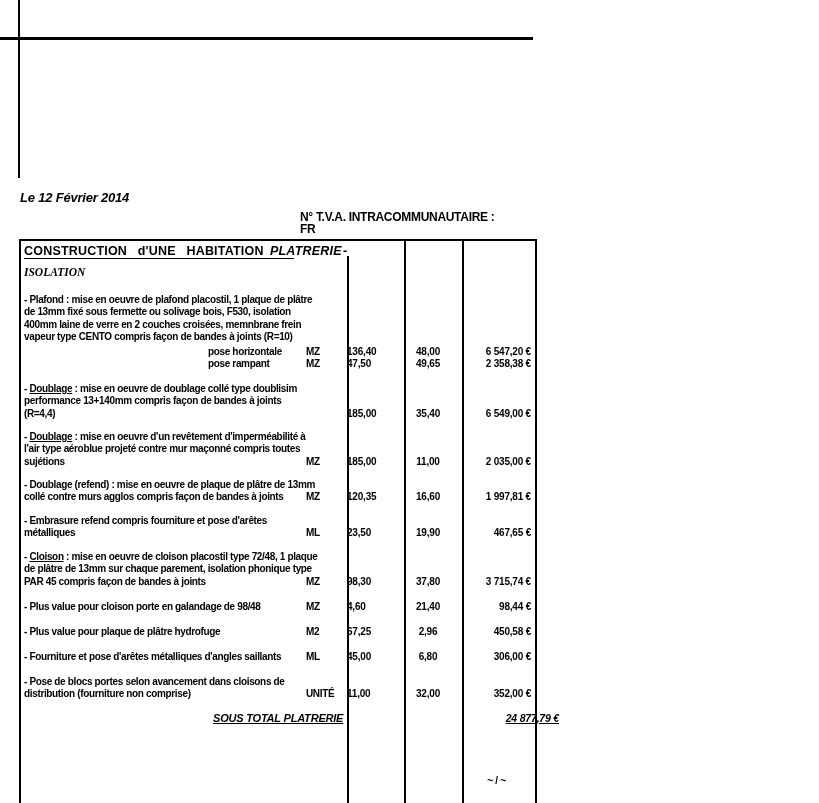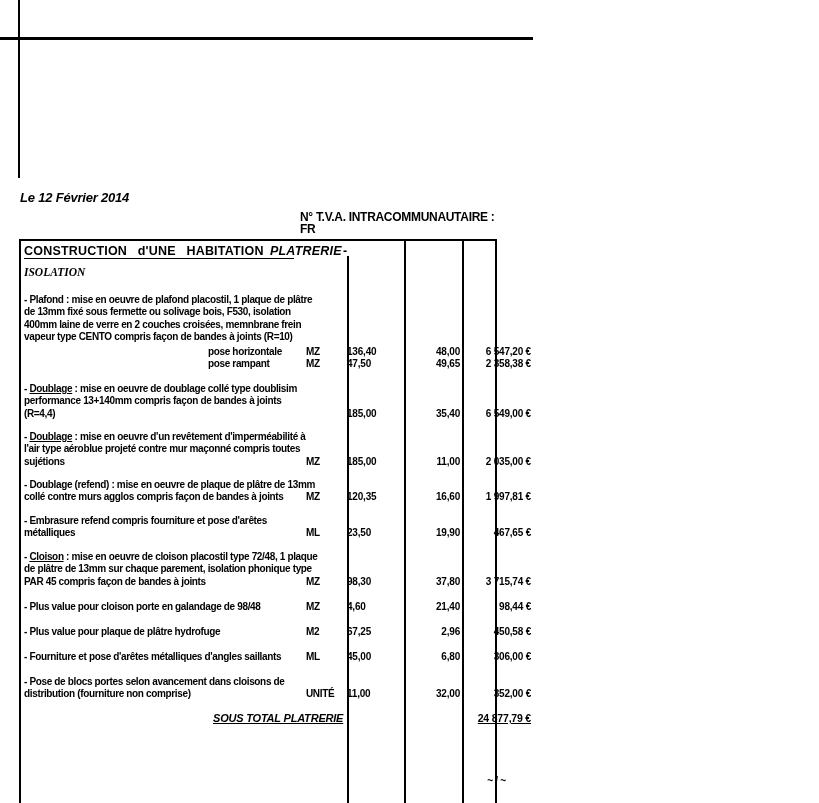--- a/index.html
+++ b/index.html
@@ -6,21 +6,21 @@
   html,body { width:819px; height:803px; background:#ffffff; overflow:hidden; }
   body { position:relative; font-family:"Liberation Sans", sans-serif; color:#000; font-weight:bold; }
 
   .hrule { position:absolute; left:0; top:37px; width:533px; height:3px; background:#000; }
   .vrule { position:absolute; left:18px; top:0; width:2px; height:178px; background:#000; }
 
   .date { position:absolute; left:20px; top:190px; font-size:13px; font-style:italic; letter-spacing:-0.2px; }
 
   .vat { position:absolute; left:300px; top:212px; font-size:12px; line-height:11.5px; letter-spacing:-0.3px; }
 
-  .quote-table { position:absolute; left:19px; top:239px; width:478px; height:564px;
+  .quote-table { position:absolute; left:19px; top:239px; width:518px; height:564px;
                  border-left:2px solid #000; border-right:2px solid #000; border-top:2px solid #000;
                  font-size:10px; line-height:12.4px; letter-spacing:-0.35px;padding-left:8px; }
 
   .colline { position:absolute; width:2px; background:#000; top:0; bottom:0; }
   .colline.c1 { left:326px; top:15px; }
   .colline.c2 { left:383px; }
   .colline.c3 { left:441px; }
 
   .item { position:absolute; left:0; width:100%; }
 
@@ -32,26 +32,26 @@
 
   .section-title { position:absolute; left:3px; top:25px; font-size:11.5px; font-style:italic; letter-spacing:0px;font-family:Liberation Serif, serif; }
 
   .desc { position:absolute; left:3px; top:0; width:330px; white-space:pre-line; }
   .u { text-decoration:underline; }
 
   .vals { position:absolute; left:0; width:100%; height:13px; }
   .sublabel { position:absolute; left:187px; }
   .unit  { position:absolute; left:285px; }
   .qty   { position:absolute; left:326px; width:56px; text-align:left; letter-spacing:-0.2px; }
-  .price { position:absolute; left:393px; width:46px; text-align:right; letter-spacing:-0.2px; }
+  .price { position:absolute; left:384px; width:46px; text-align:center; letter-spacing:-0.2px; }
   .total { position:absolute; left:441px; width:69px; text-align:right; letter-spacing:-0.2px; }
 
   .subtotal-label { position:absolute; left:192px; top:0; font-size:11px; font-style:italic;
                     text-decoration:underline; letter-spacing:-0.2px; }
-  .subtotal-value { font-size:10.5px; text-decoration:underline; }
+  .subtotal-value { font-size:10.5px; font-style:italic; text-decoration:underline;margin-left:28px; }
 
   .page-marker { position:absolute; left:441px; width:69px; top:534px; text-align:center; font-size:10px; }
 </style>
 </head>
 <body>
 
 <div class="hrule"></div>
 <div class="vrule"></div>
 
 <div class="date">Le 12 Février 2014</div>

